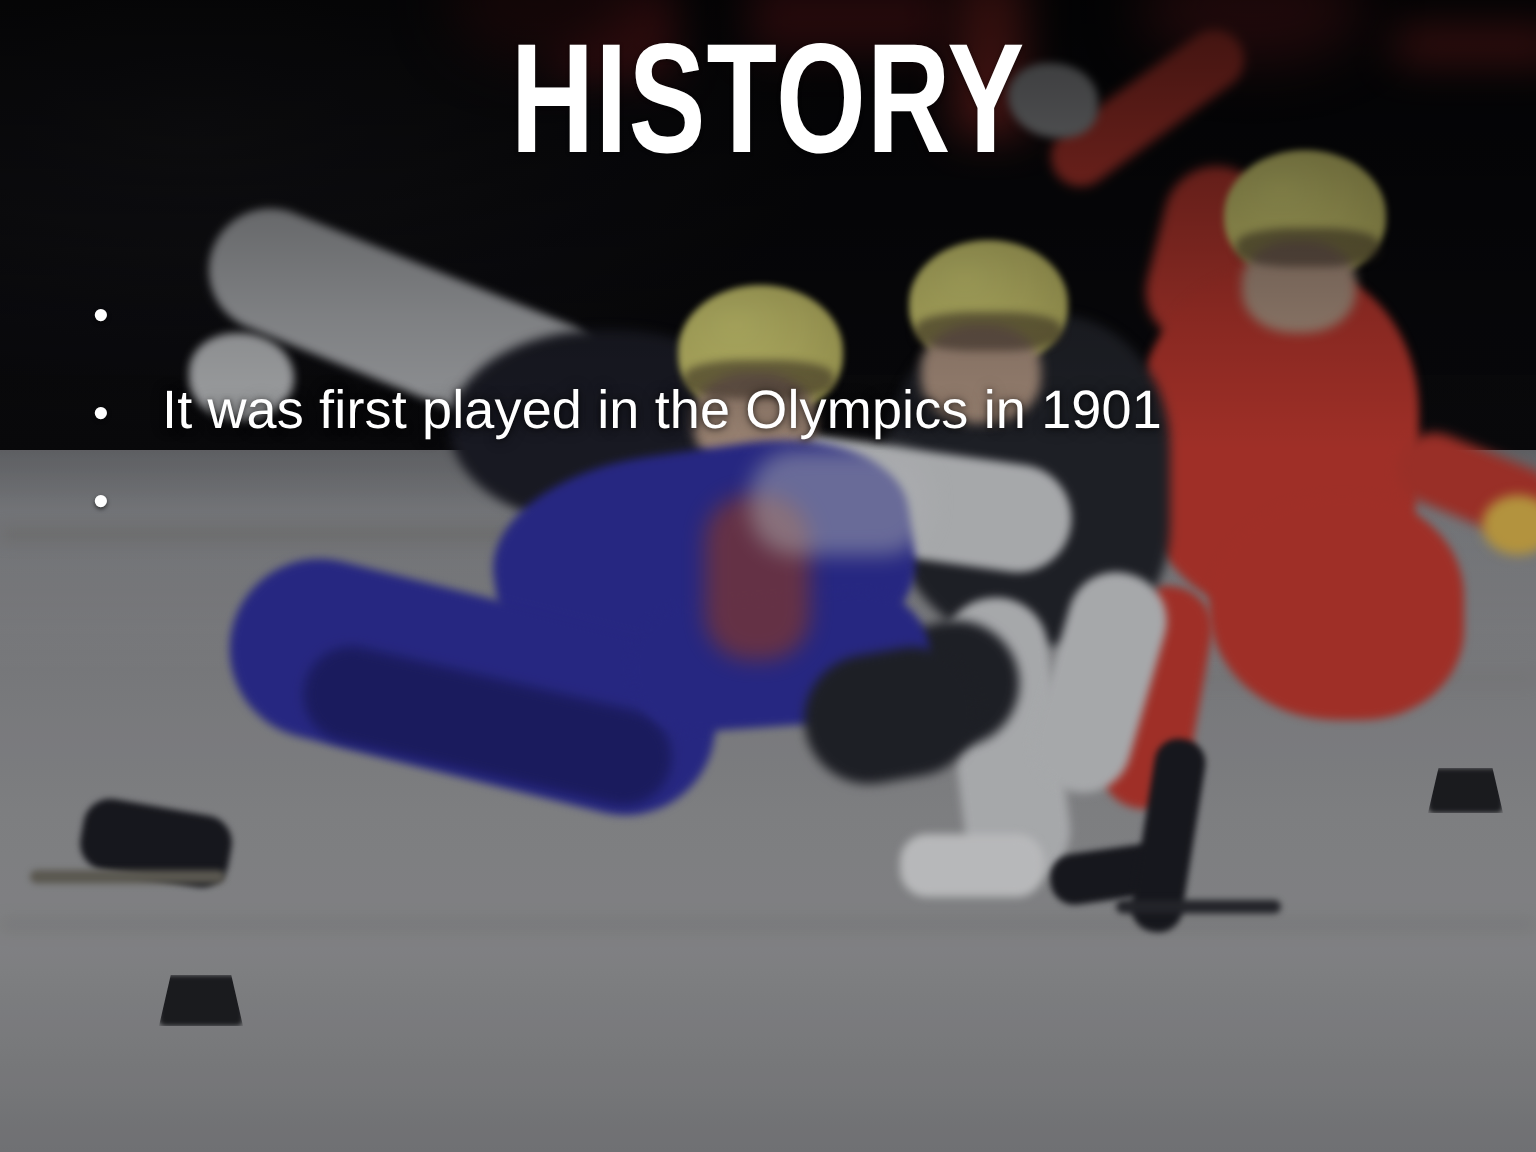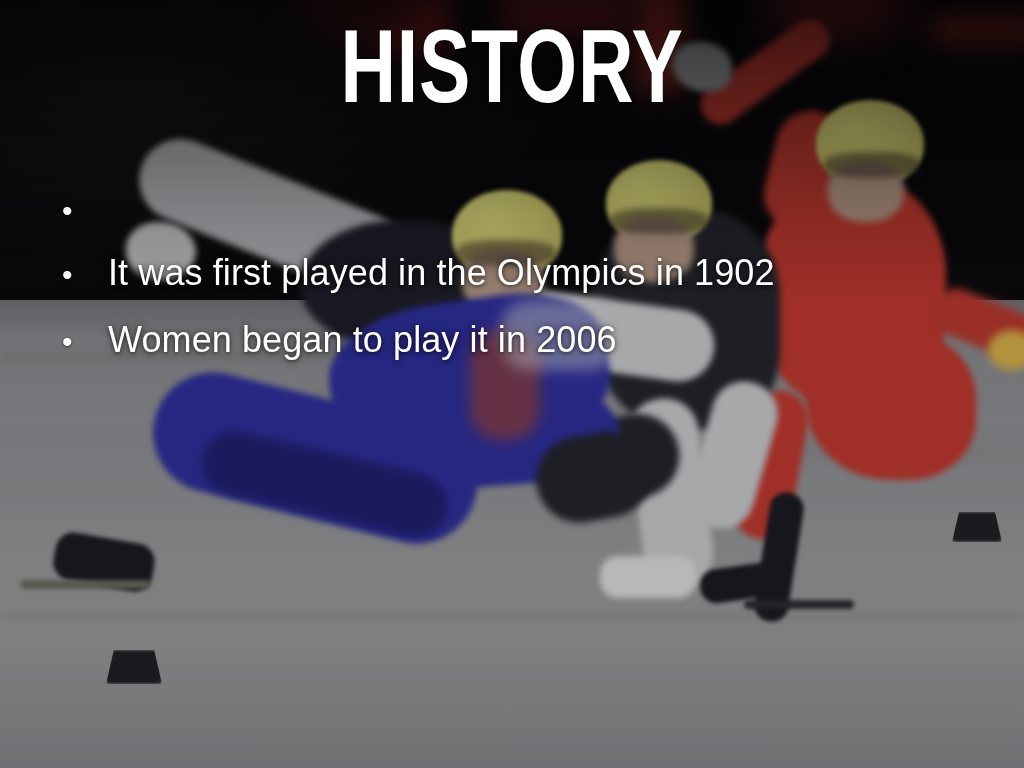--- a/index.html
+++ b/index.html
@@ -301,24 +301,23 @@
     <div class="title">HISTORY</div>
 
     <div class="bullets">
 
       <div class="bullet-row">
         <span class="bullet-dot">•</span>
       </div>
 
       <div class="bullet-row">
         <span class="bullet-dot">•</span>
-        <span class="bullet-text">It was first played in the Olympics in 1902</span>
+        <span class="bullet-text">It was first played in the Olympics in 1901</span>
       </div>
 
       <div class="bullet-row">
         <span class="bullet-dot">•</span>
-        <span class="bullet-text">Women began to play it in 2006</span>
       </div>
 
     </div>
   </div>
 
 </div>
 
 </body></html>

